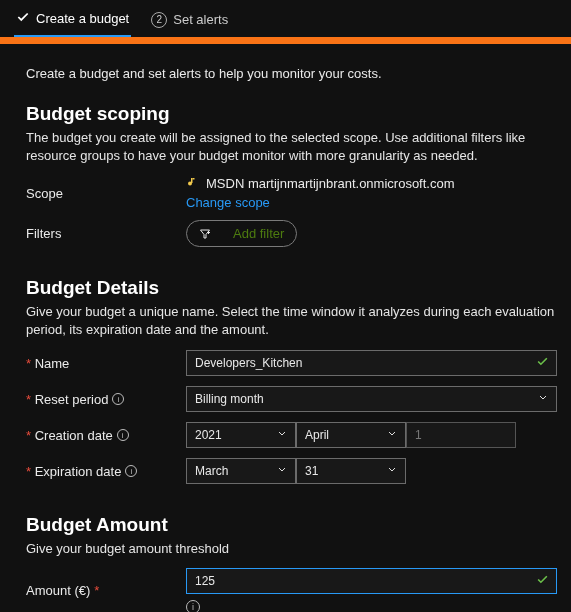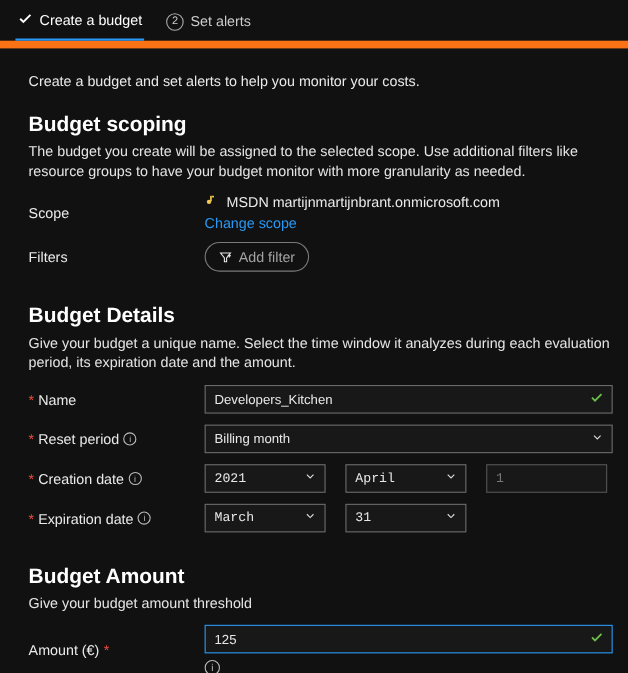--- a/index.html
+++ b/index.html
@@ -83,25 +83,25 @@
     display: flex;
     align-items: center;
     gap: 8px;
     color: #eaeaea;
   }
   .key-icon { color: #f2c94c; font-size: 13px; }
   .link { color: #2899f5; cursor: pointer; }
   .pill-btn {
     display: inline-flex;
     align-items: center;
-    gap: 6px;
+    gap: 22px;
     border: 1px solid #7a7a7a;
     border-radius: 16px;
     padding: 5px 12px;
-    color: #a3a3a3;
+    color: #4d7c0f;
     background: transparent;
     cursor: pointer;
     font-size: 13px;
   }
   .filter-icon svg { display:block; }
   .input, .select {
     background: #181818;
     border: 1px solid #6b6b6b;
     color: #e8e8e8;
     padding: 5px 8px;
@@ -122,22 +122,20 @@
   }
   .select-wrap .caret {
     position: absolute;
     right: 8px; top: 50%;
     transform: translateY(-50%);
     pointer-events: none;
     color: #ddd;
   }
   .date-grid {
     display: flex;
-    gap: 18px;
-    font-family: Liberation Mono, monospace;
   }
   .date-grid .select-wrap { width: 110px; }
   .date-grid .select-wrap.disabled .input { color: #777; border-color: #555; }
   .amount-input.active { border: 1px solid #2899f5; }
   .suggested {
     display: flex;
     align-items: center;
     gap: 6px;
     color: #dcdcdc;
     margin-top: 6px;

